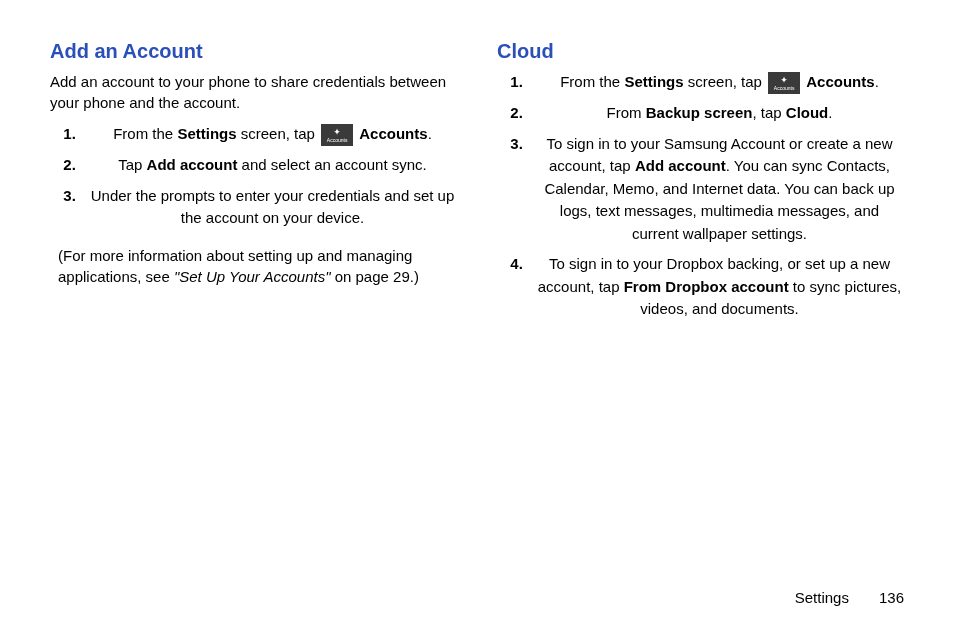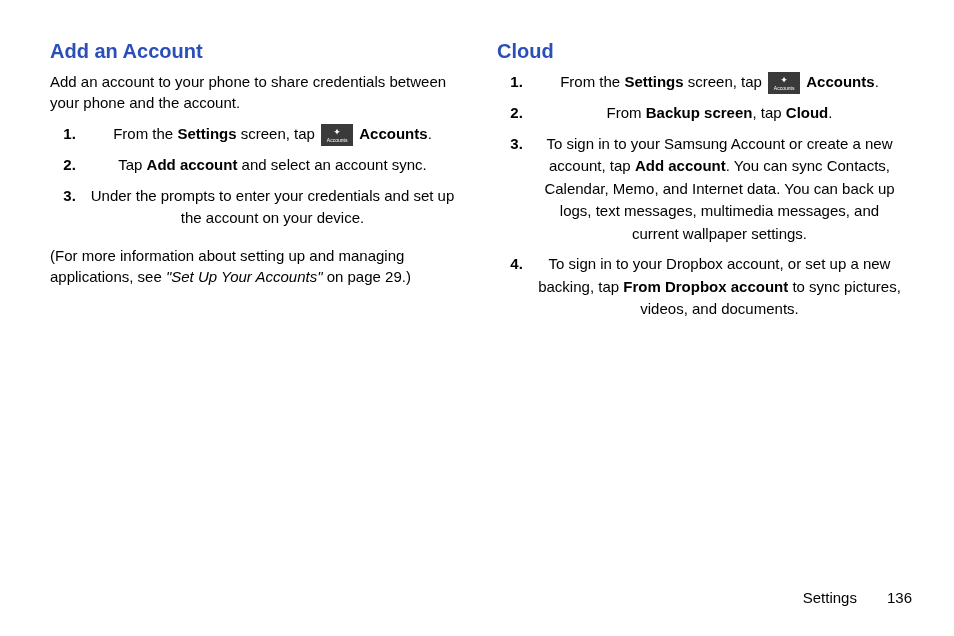--- a/index.html
+++ b/index.html
@@ -67,25 +67,26 @@
     .icon-accounts .sym {
       font-size: 9px;
       line-height: 9px;
     }
     .icon-accounts .lbl {
       font-size: 5px;
       line-height: 7px;
     }
     .note {
       line-height: 1.4;
+      margin-left: 8px;
     }
     .footer {
       position: absolute;
       bottom: 30px;
-      right: 42px;
+      right: 50px;
       font-size: 15px;
     }
     .footer .section {
       margin-right: 30px;
     }
   </style>
 </head>
 <body>
 
 <div class="columns">
@@ -121,21 +122,21 @@
             <span class="lbl">Accounts</span>
           </span> <span class="bold">Accounts</span><span>.</span>
       </li>
       <li>
         <span>From </span><span class="bold">Backup screen</span><span>, tap </span><span class="bold">Cloud</span><span>.</span>
       </li>
       <li>
         <span>To sign in to your Samsung Account or create a new account, tap </span><span class="bold">Add account</span><span>. You can sync Contacts, Calendar, Memo, and Internet data. You can back up logs, text messages, multimedia messages, and current wallpaper settings.</span>
       </li>
       <li>
-        <span>To sign in to your Dropbox account, or set up a new backing, tap </span><span class="bold">From Dropbox account</span><span> to sync pictures, videos, and documents.</span>
+        <span>To sign in to your Dropbox backing, or set up a new account, tap </span><span class="bold">From Dropbox account</span><span> to sync pictures, videos, and documents.</span>
       </li>
     </ol>
   </div>
 </div>
 
 <div class="footer">
   <span class="section">Settings</span><span>136</span>
 </div>
 
 </body></html>

